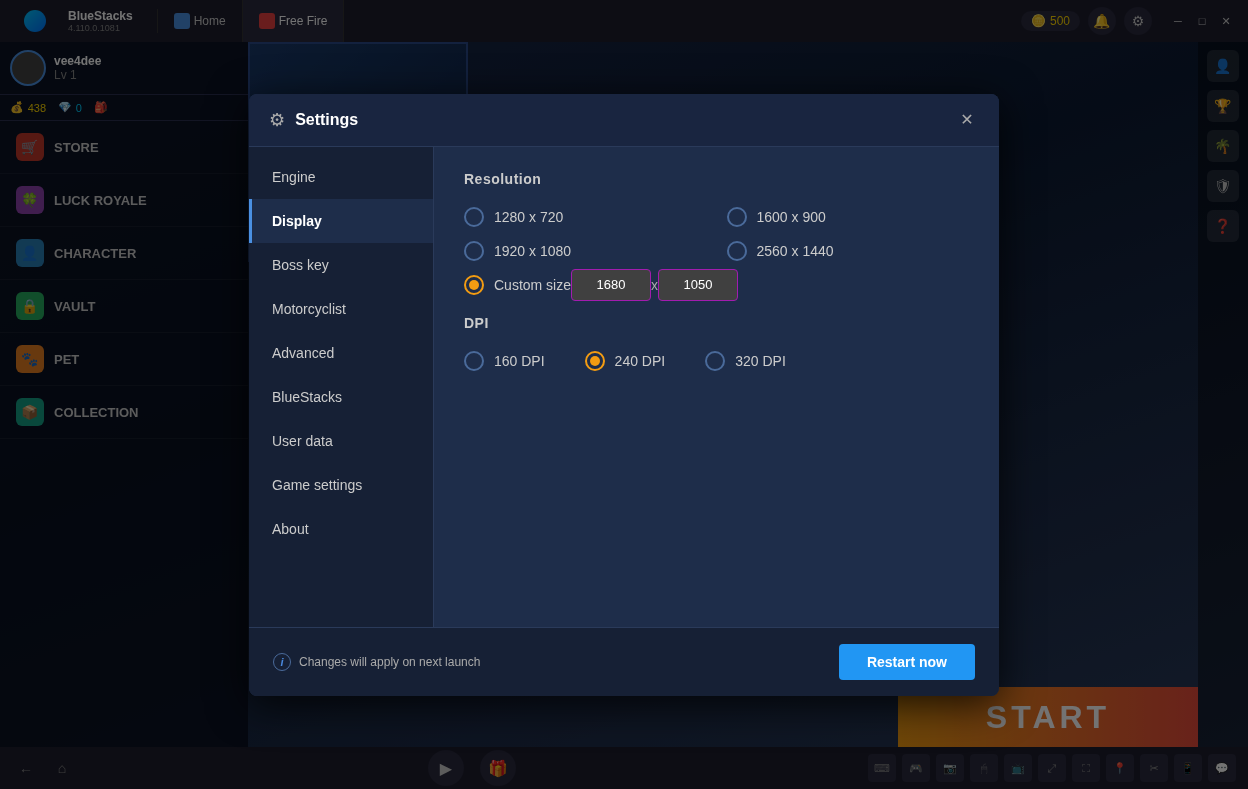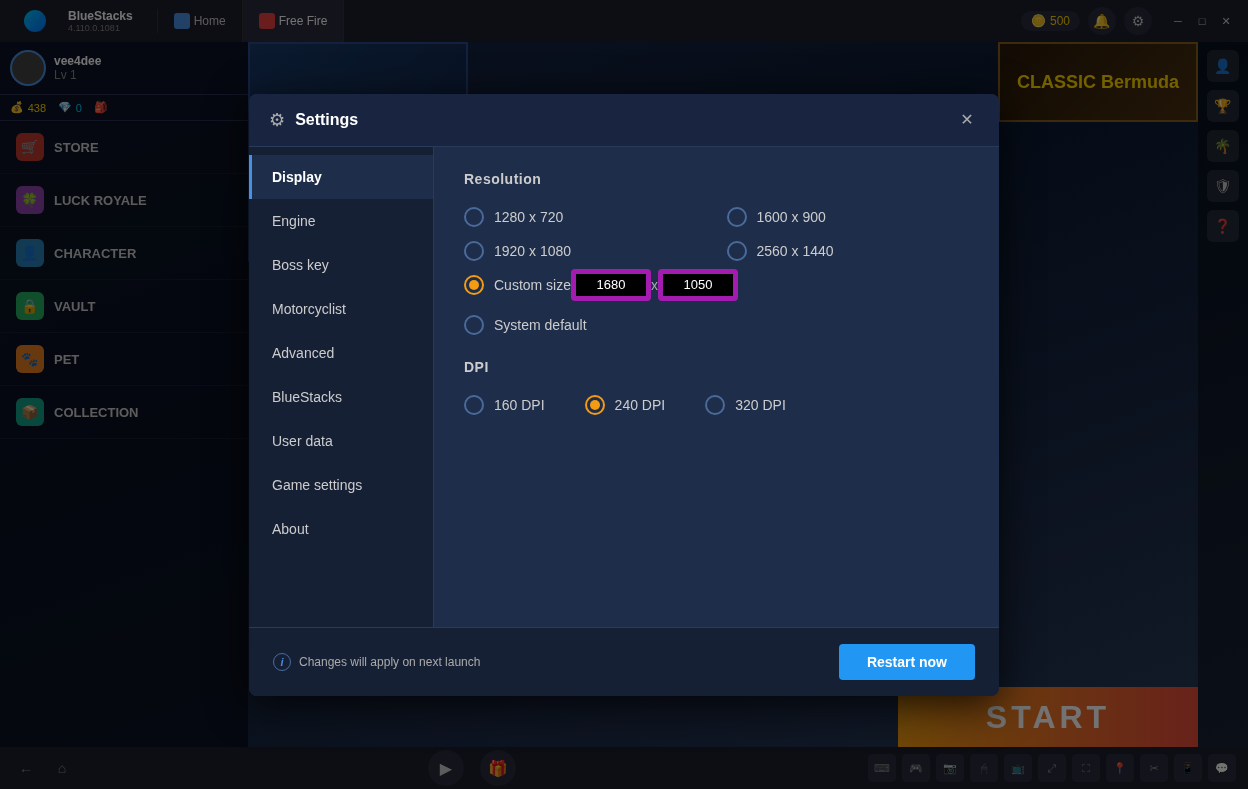--- a/index.html
+++ b/index.html
@@ -365,22 +365,22 @@
     }
     .radio-label {
       color: #ccc; font-size: 14px;
     }
     .custom-size-row {
       display: flex; align-items: center; 
       margin-bottom: 14px;
     }
     .custom-input {
       width: 80px; height: 32px;
-      background: #000000;
-      border: 5px solid #a21caf;
+      background: #404040;
+      border: 1px solid #a21caf;
       border-radius: 4px;
       color: #fff; font-size: 13px;
       text-align: center;
       padding: 0 8px;
     }
     .custom-x { color: #aaa; font-size: 14px; }
     .system-default-row {
       display: flex; align-items: center; gap: 10px;
       margin-bottom: 24px;
     }
@@ -507,23 +507,20 @@
         <div class="menu-icon menu-icon-coll">📦</div>
         <span>COLLECTION</span>
       </div>
     </div>
   </div>
 
   <div class="game-content">
     <div class="watch-ads">
       <div class="watch-ads-title">WATCH ADS AND GET</div>
       <div class="x5-badge">x5 DAILY</div>
-    </div>
-    <div class="classic-banner">
-      <span>CLASSIC Bermuda</span>
     </div>
     <div class="right-icons">
       <div class="r-icon">👤</div>
       <div class="r-icon">🏆</div>
       <div class="r-icon">🌴</div>
       <div class="r-icon">🛡</div>
       <div class="r-icon">❓</div>
     </div>
     <div class="start-btn">START</div>
   </div>
@@ -556,22 +553,22 @@
 <div class="overlay"></div>
 
 <div class="settings-modal">
   <div class="modal-header">
     <span class="modal-gear">⚙</span>
     <span class="modal-title">Settings</span>
     <div class="modal-close">✕</div>
   </div>
   <div class="modal-body">
     <div class="modal-sidebar">
+      <div class="modal-nav-item">Engine</div>
       <div class="modal-nav-item active">Display</div>
-      <div class="modal-nav-item">Engine</div>
       <div class="modal-nav-item">Boss key</div>
       <div class="modal-nav-item">Motorcyclist</div>
       <div class="modal-nav-item">Advanced</div>
       <div class="modal-nav-item">BlueStacks</div>
       <div class="modal-nav-item">User data</div>
       <div class="modal-nav-item">Game settings</div>
       <div class="modal-nav-item">About</div>
     </div>
     <div class="modal-content">
       <div class="section-title">Resolution</div>
@@ -604,26 +601,20 @@
           <div class="radio-circle checked">
             <div class="radio-dot"></div>
           </div>
           <span class="radio-label">Custom size</span>
         </div>
         <input class="custom-input" type="text" value="1680" style="">
         <span class="custom-x">x</span>
         <input class="custom-input" type="text" value="1050" style="">
       </div>
 
-      <div class="system-default-row">
-        <div class="radio-item">
-          <div class="radio-circle"></div>
-          <span class="radio-label">System default</span>
-        </div>
-      </div>
 
       <div class="dpi-section">
         <div class="section-title">DPI</div>
         <div class="dpi-grid">
           <div class="radio-item">
             <div class="radio-circle"></div>
             <span class="radio-label">160 DPI</span>
           </div>
           <div class="radio-item">
             <div class="radio-circle checked">

